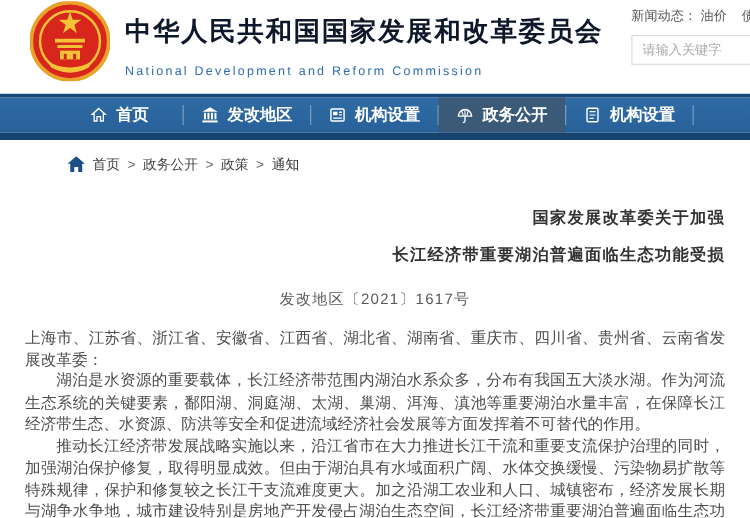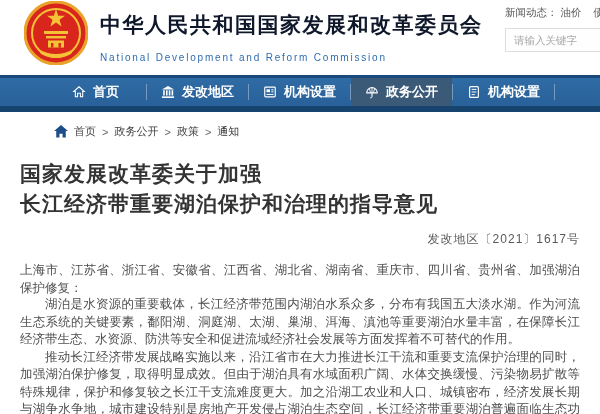--- a/index.html
+++ b/index.html
@@ -36,22 +36,22 @@
 
   
   .breadcrumb { display:flex; align-items:center; gap:6px; padding:12px 0 10px 54px; font-size:11px; color:#444; }
   .crumb { cursor:pointer; }
   .crumb-sep { color:#666; }
   .crumb.current { font-weight:normal; color:#333; cursor:default; }
   .home-ico { width:14px; height:13px; }
 
   
   .article { padding:10px 20px 0 20px; }
-  .art-title { text-align:left; font-size:21px; font-weight:bold; color:#333; line-height:30px; letter-spacing:1px; }
-  .doc-number { text-align:right; font-size:12px; color:#595959; margin-top:12px; letter-spacing:1px; }
+  .art-title { text-align:right; font-size:13px; font-weight:bold; color:#333; line-height:30px; letter-spacing:1px; }
+  .doc-number { text-align:center; font-size:12px; color:#595959; margin-top:12px; letter-spacing:1px; }
   .body-text { margin-top:14px; font-size:12.5px; color:#4d4d4d; line-height:17.5px; text-align:justify; }
   .body-text p.indent { text-indent:2em;font-family:Liberation Mono, monospace; }
 </style>
 </head>
 <body>
 
 <div class="page">
 
   <div class="header">
     <svg class="emblem" viewBox="0 0 64 64">
@@ -156,23 +156,23 @@
     <span class="crumb">政务公开</span>
     <span class="crumb-sep">&gt;</span>
     <span class="crumb">政策</span>
     <span class="crumb-sep">&gt;</span>
     <span class="crumb current">通知</span>
   </div>
 
   <div class="article">
     <div class="art-title">
       <div>国家发展改革委关于加强</div>
-      <div>长江经济带重要湖泊保护和治理的指导意见</div>
+      <div>长江经济带重要湖泊普遍面临生态功能受损</div>
     </div>
     <div class="doc-number">发改地区〔2021〕1617号</div>
     <div class="body-text">
-      <p>上海市、江苏省、浙江省、安徽省、江西省、湖北省、湖南省、重庆市、四川省、贵州省、加强湖泊保护修复：</p>
+      <p>上海市、江苏省、浙江省、安徽省、江西省、湖北省、湖南省、重庆市、四川省、贵州省、云南省发展改革委：</p>
       <p class="indent">湖泊是水资源的重要载体，长江经济带范围内湖泊水系众多，分布有我国五大淡水湖。作为河流生态系统的关键要素，鄱阳湖、洞庭湖、太湖、巢湖、洱海、滇池等重要湖泊水量丰富，在保障长江经济带生态、水资源、防洪等安全和促进流域经济社会发展等方面发挥着不可替代的作用。</p>
       <p class="indent">推动长江经济带发展战略实施以来，沿江省市在大力推进长江干流和重要支流保护治理的同时，加强湖泊保护修复，取得明显成效。但由于湖泊具有水域面积广阔、水体交换缓慢、污染物易扩散等特殊规律，保护和修复较之长江干支流难度更大。加之沿湖工农业和人口、城镇密布，经济发展长期与湖争水争地，城市建设特别是房地产开发侵占湖泊生态空间，长江经济带重要湖泊普遍面临生态功能受损、水源涵养能力不足、水环境恶化、生物多样性萎缩、蓄洪能力下降等突出问题。为深入贯彻习近平生态文明思想，进一步强化长江经济带重要湖泊保护和治理，持续改善长江经济带生态环境质量，经推动长江经济带发展领导小组同意，现提出如下意见。</p>
     </div>
   </div>
 
 </div>
 
 </body></html>

